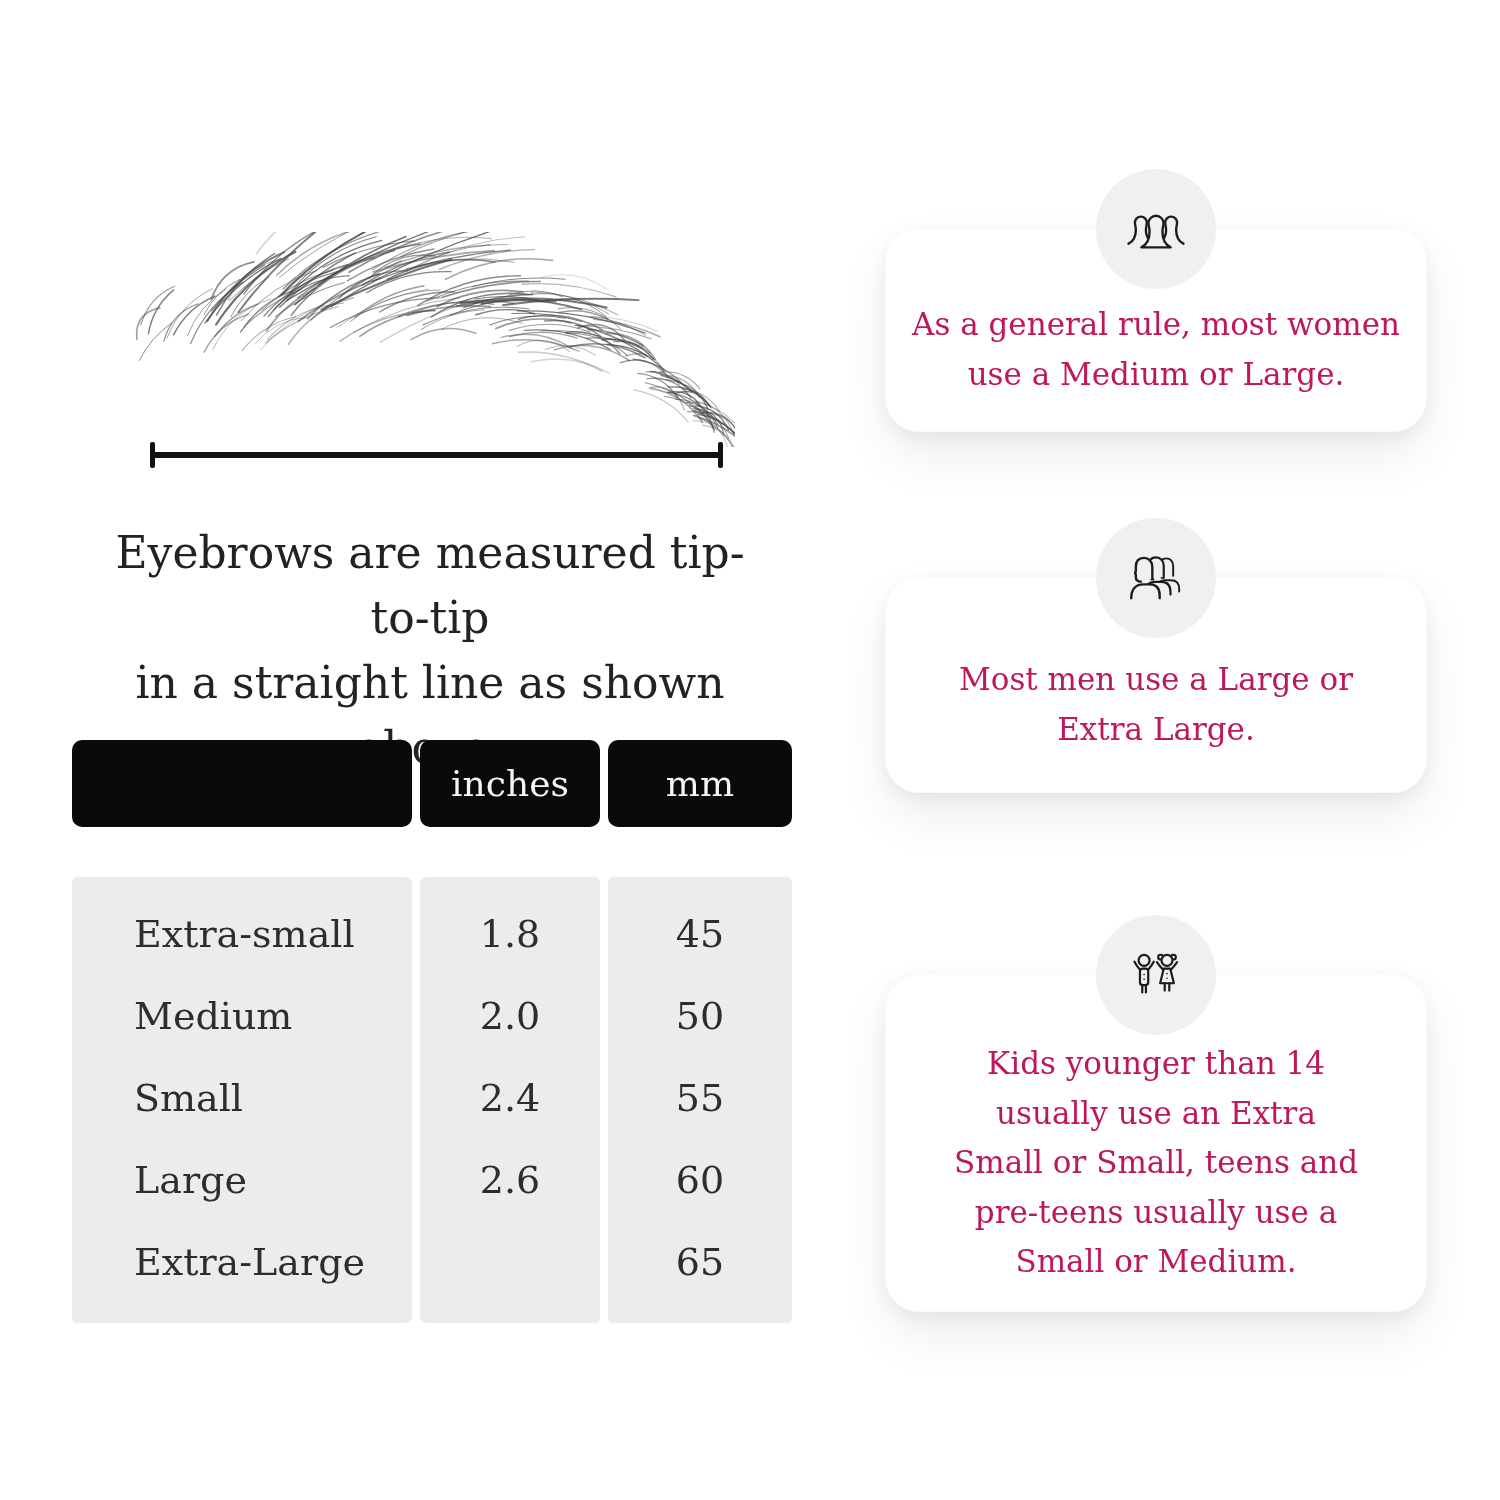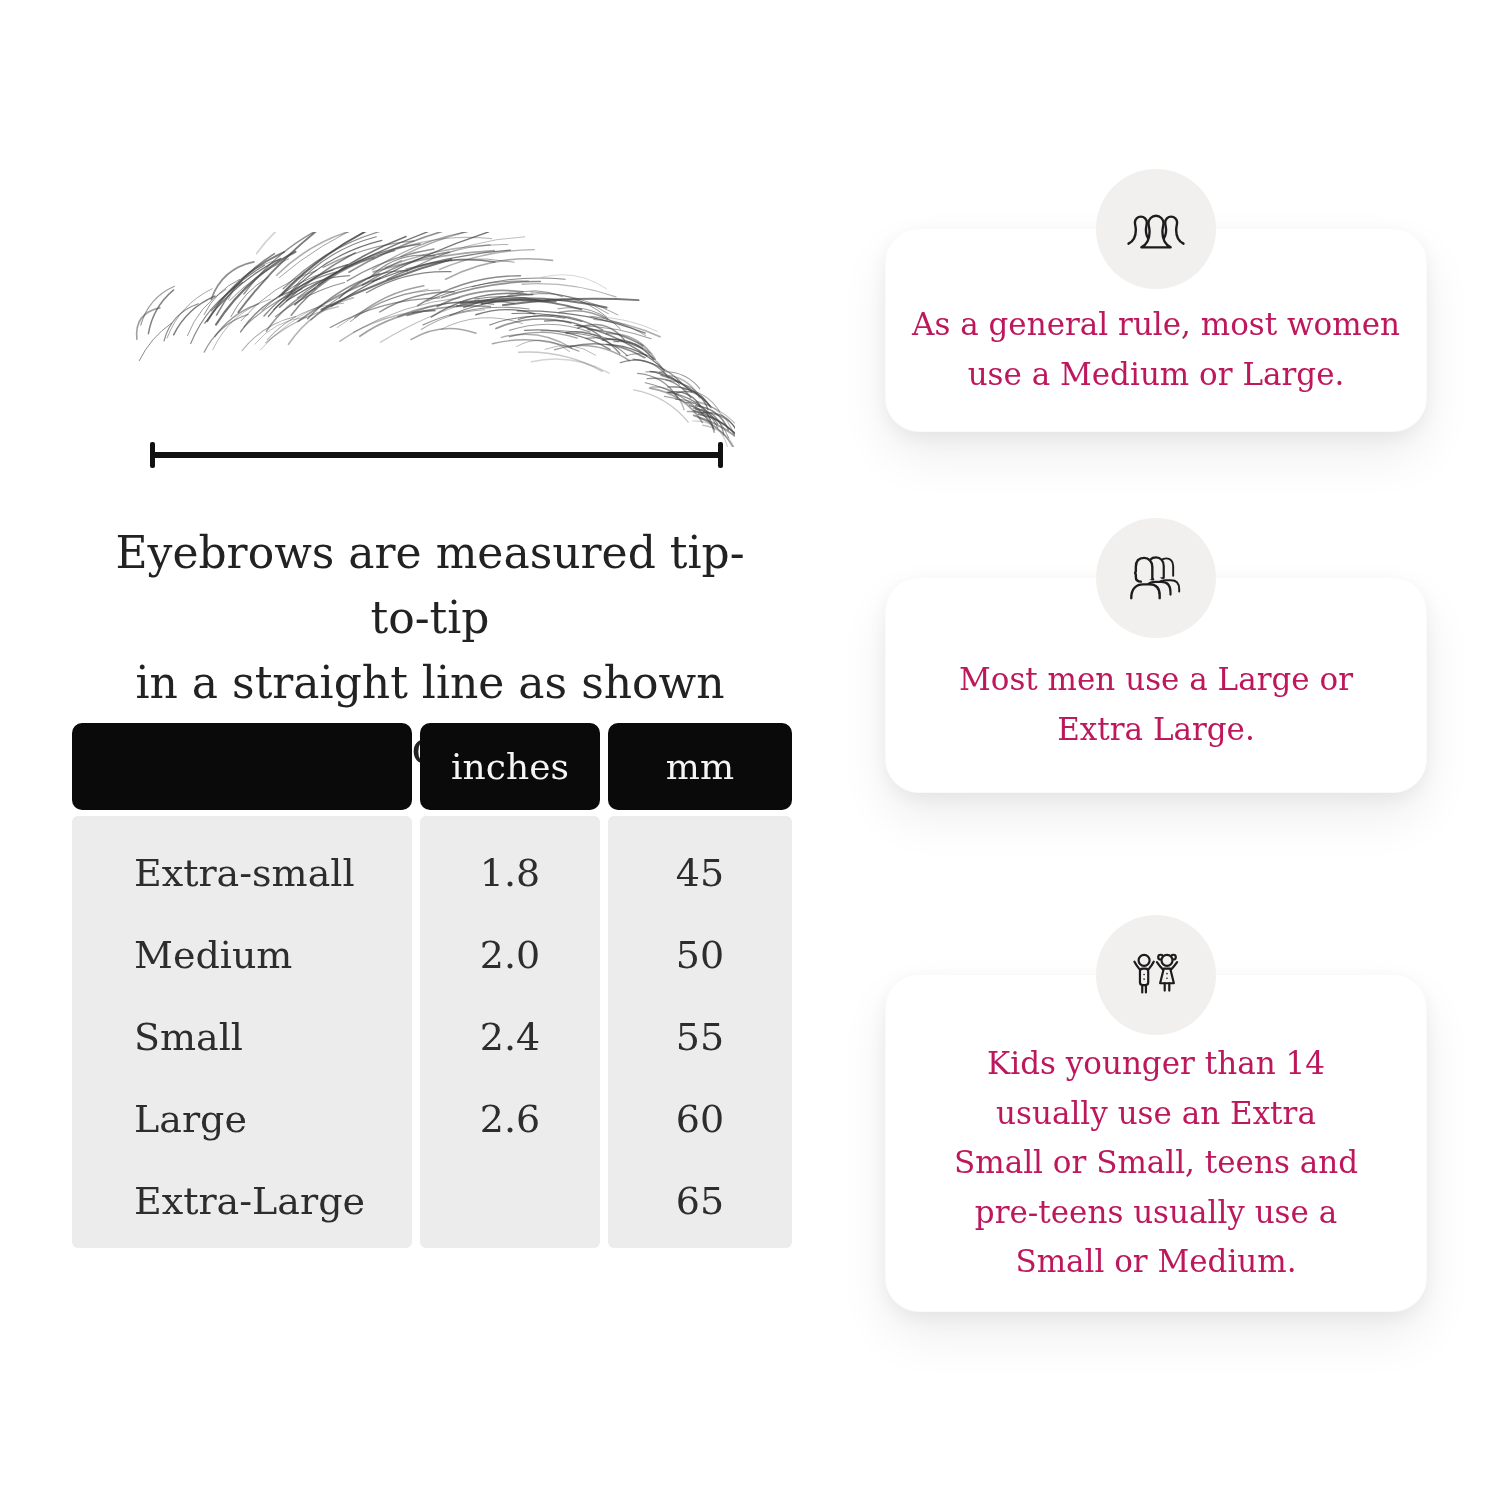--- a/index.html
+++ b/index.html
@@ -14,27 +14,27 @@
   .measure{position:absolute;left:150px;top:442px;width:573px;height:26px;display:flex;align-items:center;}
   .measure .cap{width:5px;height:26px;background:#111;border-radius:2px;}
   .measure .bar{flex:1;height:6px;background:#111;}
   
   .caption{
     position:absolute;left:100px;top:520px;width:660px;
     font-size:44px;line-height:1.48;text-align:center;white-space:pre-line;color:#222;
   }
   
   .size-table{position:absolute;left:72px;top:723px;width:720px;}
-  .thead,.tbody{display:grid;grid-template-columns:340px 180px 184px;column-gap:8px;}
+  .thead,.tbody{display:grid;grid-template-columns:340px 180px 184px;column-gap:8px;margin-top:17px;}
   .th{
     height:87px;background:#0a0a0a;border-radius:10px;color:#f5f5f5;
     font-size:36px;display:flex;align-items:center;justify-content:center;
   }
   .tbody{margin-top:6px;}
-  .tcol{background:#ececec;border-radius:6px;padding:16px 0 6px;}
+  .tcol{background:#ececec;border-radius:6px;padding:16px 0 20px;margin-top:44px;}
   .cell{height:82px;display:flex;align-items:center;font-size:38px;color:#2d2d2d;}
   .labels .cell{padding-left:62px;}
   .nums .cell{justify-content:center;}
   
   .card{
     position:absolute;left:885px;width:540px;background:#ffffff;border-radius:34px;
     box-shadow:0 24px 50px rgba(0,0,0,.07),0 6px 18px rgba(0,0,0,.05);
     border:1px solid rgba(0,0,0,.02);
     display:flex;align-items:center;justify-content:center;
   }

